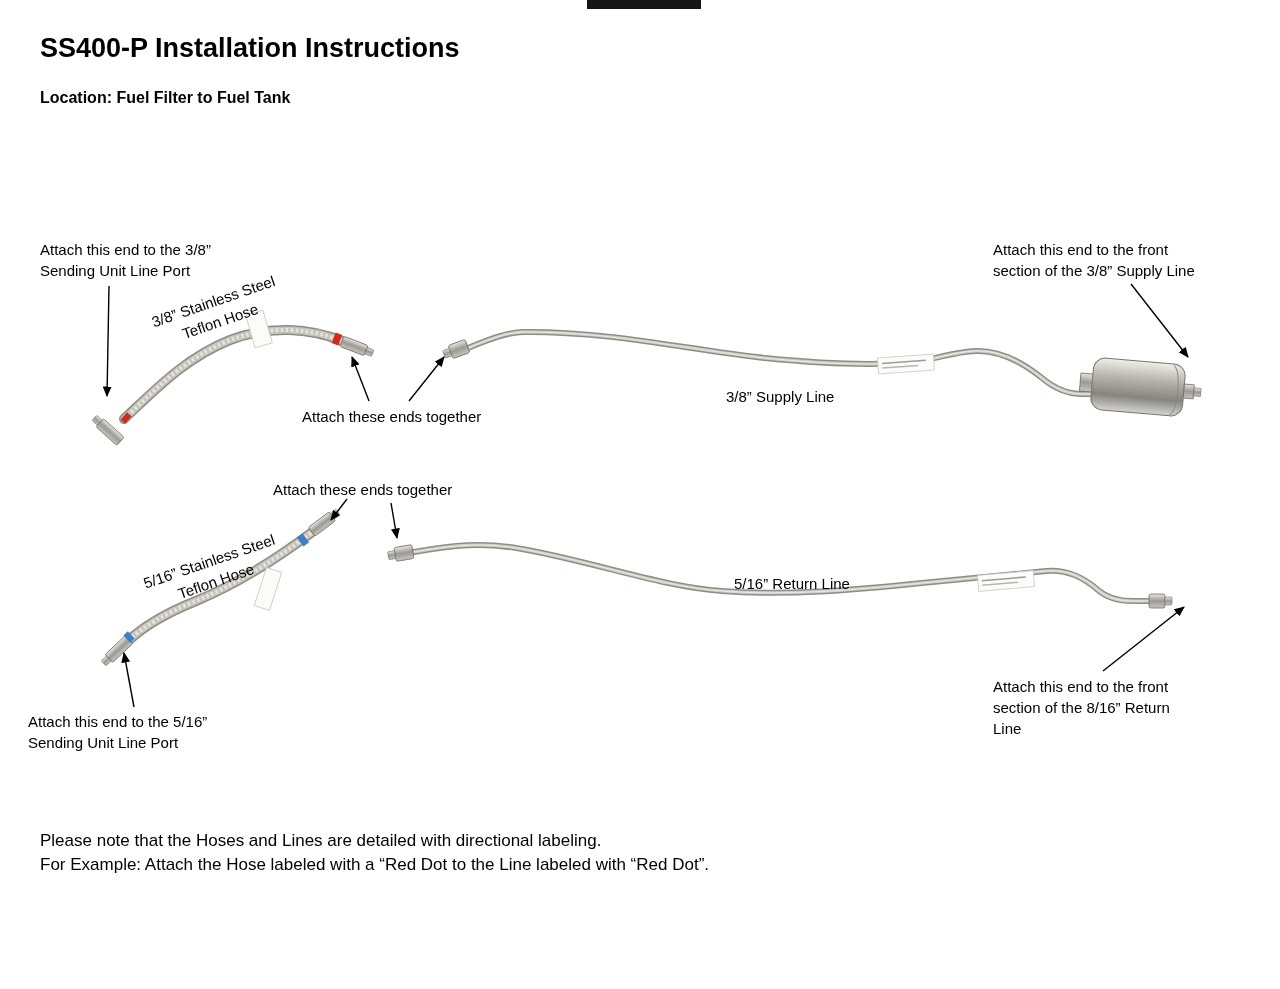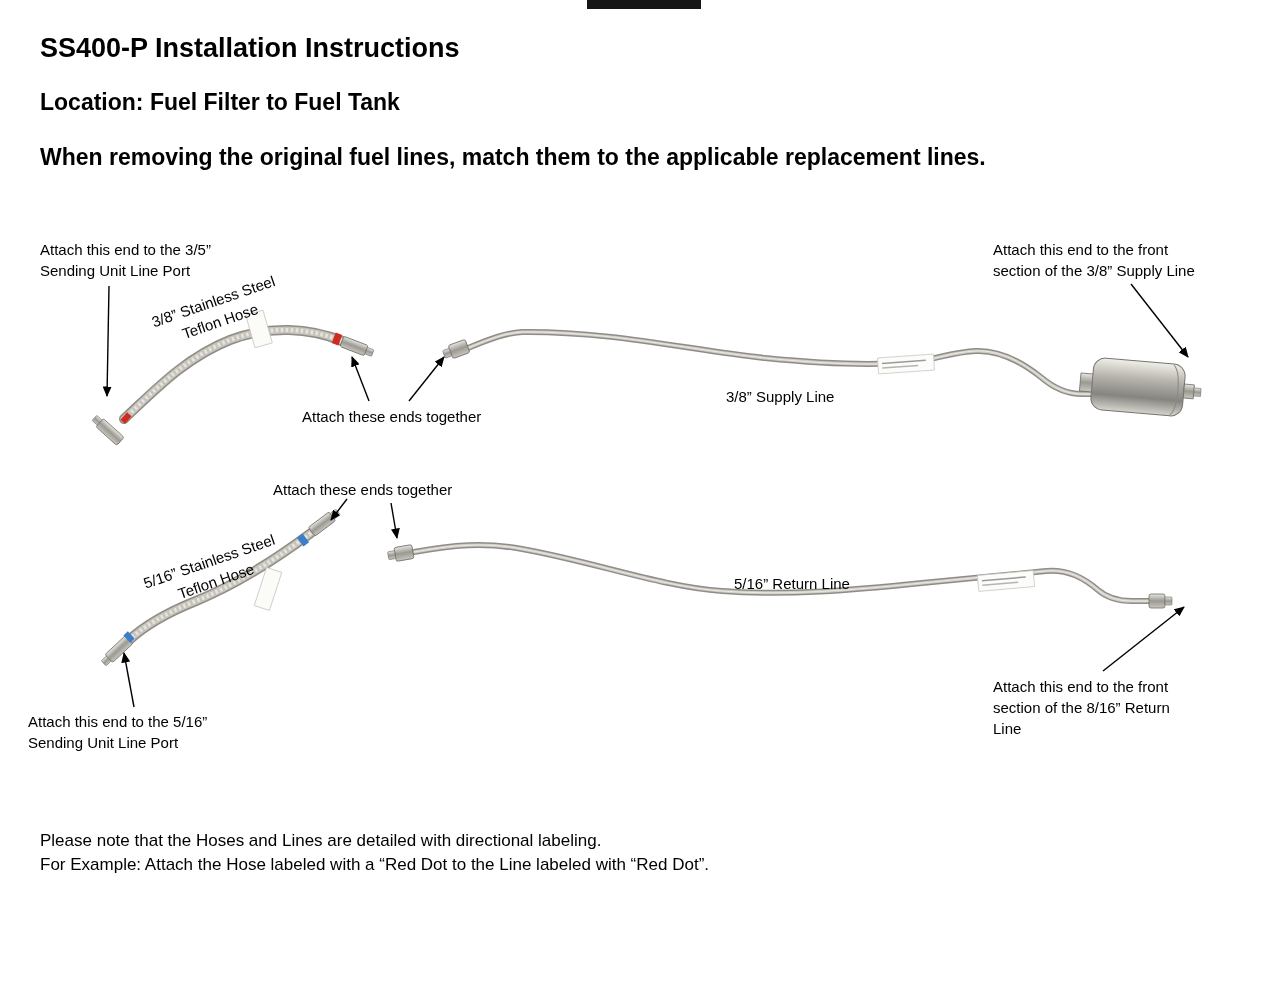--- a/index.html
+++ b/index.html
@@ -1,39 +1,38 @@
 <!DOCTYPE html>
 <html><head>
 <meta charset="utf-8">
 <style>
   html,body{margin:0;padding:0;background:#ffffff;}
   .page{position:relative;width:1280px;height:989px;background:#ffffff;overflow:hidden;
         font-family:"Liberation Sans",sans-serif;color:#000;}
   .topbar{position:absolute;left:587px;top:0;width:114px;height:9px;background:#151515;}
   .title{position:absolute;left:40px;top:33px;font-size:27px;font-weight:bold;}
-  .subhead{position:absolute;left:40px;font-size:23px;font-weight:bold;}
+  .subhead{position:absolute;left:40px;font-size:16px;font-weight:bold;}
   .loc{top:89px;}
   .instr{top:144px;}
   .ann{position:absolute;font-size:15px;line-height:21px;}
   .ann span{display:block;}
   .rot{transform-origin:0 0;text-align:center;}
   .footer{position:absolute;left:40px;top:829px;font-size:17px;font-weight:normal;line-height:24px;}
   .footer span{display:block;}
   svg.diagram{position:absolute;left:0;top:0;width:1280px;height:989px;}
 </style>
 </head>
 <body>
 
 <div class="page">
 
   <div class="topbar"></div>
 
   <div class="title">SS400-P Installation Instructions</div>
   <div class="subhead loc">Location: Fuel Filter to Fuel Tank</div>
-  <div class="subhead instr">When removing the original fuel lines, match them to the applicable replacement lines.</div>
 
   <svg class="diagram" viewBox="0 0 1280 989">
     <defs>
       <marker id="arrow" markerWidth="11" markerHeight="9" refX="9.5" refY="4.5" orient="auto" markerUnits="userSpaceOnUse">
         <path d="M0,0 L10.5,4.5 L0,9 z" fill="#000"></path>
       </marker>
       <linearGradient id="metal" x1="0" y1="0" x2="0" y2="1">
         <stop offset="0" stop-color="#e7e6e1"></stop>
         <stop offset="0.5" stop-color="#9b9992"></stop>
         <stop offset="1" stop-color="#c8c6bf"></stop>
@@ -151,21 +150,21 @@
       <line x1="409" y1="401" x2="444" y2="357" marker-end="url(#arrow)"></line>
       <line x1="1131" y1="284" x2="1188" y2="357" marker-end="url(#arrow)"></line>
       <line x1="347" y1="499" x2="331" y2="520" marker-end="url(#arrow)"></line>
       <line x1="391" y1="503" x2="397" y2="538" marker-end="url(#arrow)"></line>
       <line x1="134" y1="707" x2="124" y2="653" marker-end="url(#arrow)"></line>
       <line x1="1103" y1="671" x2="1184" y2="607" marker-end="url(#arrow)"></line>
     </g>
   </svg>
 
   <div class="ann" style="left:40px;top:239px;">
-    <span>Attach this end to the 3/5”</span>
+    <span>Attach this end to the 3/8”</span>
     <span>Sending Unit Line Port</span>
   </div>
 
   <div class="ann rot" style="left:138px;top:316px;width:152px;transform:rotate(-19deg);">
     <span>3/8” Stainless Steel</span>
     <span>Teflon Hose</span>
   </div>
 
   <div class="ann" style="left:302px;top:406px;">
     <span>Attach these ends together</span>

